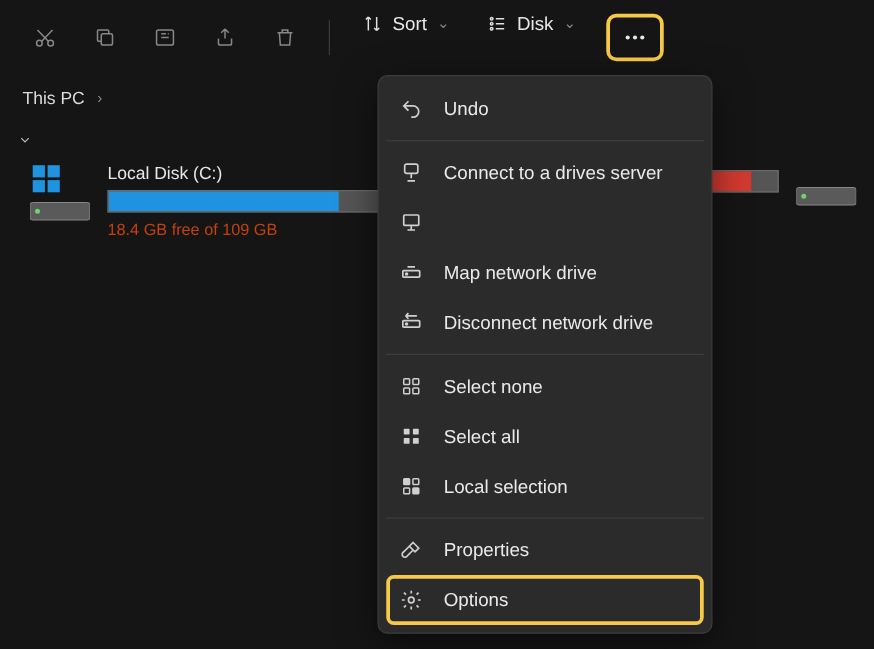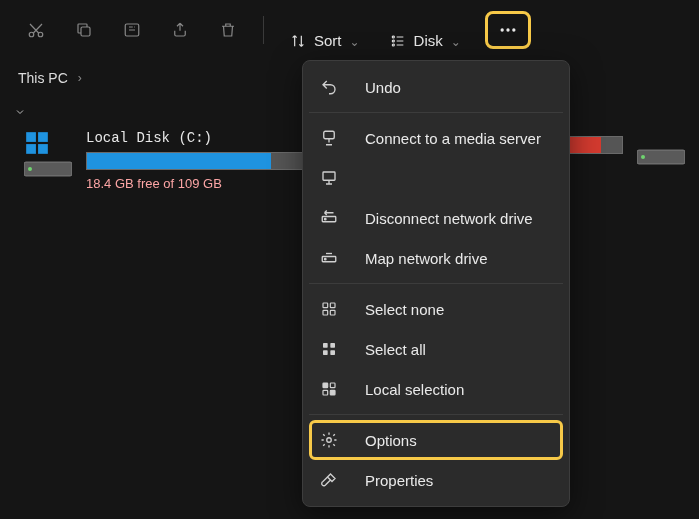--- a/index.html
+++ b/index.html
@@ -21,21 +21,21 @@
       height: 60px;
     }
     .tb-btn {
       width: 42px; height: 38px;
       display: flex; align-items: center; justify-content: center;
       border-radius: 4px;
       color: #888;
     }
     .tb-sep { width: 1px; height: 28px; background: #3a3a3a; margin: 0 8px; }
     .tb-text-btn {
-      display: flex; align-items: flex-end; gap: 8px;
+      display: flex; align-items: flex-start; gap: 8px;
       padding: 0 12px; height: 38px;
       color: #e8e8e8;
     }
     .highlight-box {
       border: 3px solid #f7c948;
       border-radius: 8px;
       padding: 2px 6px;
       display: flex; align-items: center; justify-content: center;
     }
     .highlight-more { width: 46px; height: 38px; margin-left: 6px; }
@@ -48,37 +48,37 @@
     }
     .chev { color: #888; font-size: 12px; }
 
     .content { padding: 10px 14px; }
     .section-header { display: flex; align-items: center; gap: 8px; color: #ccc; font-size: 14px; margin-bottom: 12px; }
 
     .drives { display: flex; gap: 60px; padding-left: 10px; }
     .drive { display: flex; gap: 14px; align-items: flex-start; width: 290px; }
     .drive-icon-stack { display: flex; flex-direction: column; gap: 4px; }
     .drive-body { flex: 1; }
-    .drive-name { color: #e8e8e8; font-size: 14px; margin-bottom: 6px; font-family: Liberation Mono, monospace; }
+    .drive-name { color: #e8e8e8; font-size: 14px; margin-bottom: 6px; }
     .drive-bar { height: 18px; background: #555; border: 1px solid #6a6a6a; position: relative; overflow: hidden; }
     .drive-fill { position: absolute; top: 0; left: 0; bottom: 0; }
-    .drive-free { font-size: 13px; color: #fca5a5; margin-top: 6px; }
+    .drive-free { font-size: 13px; color: #c2410c; margin-top: 6px; }
 
     .context-menu {
       position: absolute;
       top: 60px; left: 302px;
       width: 268px;
       background: #2b2b2b;
       border: 1px solid #3d3d3d;
       border-radius: 8px;
       padding: 6px;
       box-shadow: 0 8px 30px rgba(0,0,0,0.5);
     }
     .menu-item {
-      display: flex; align-items: center; gap: 26px;
+      display: flex; align-items: center; gap: 16px;
       padding: 10px 10px;
       border-radius: 4px;
       color: #eaeaea;
       font-size: 15px;
     }
     .menu-sep { height: 1px; background: #3c3c3c; margin: 5px 0; }
     .menu-highlight {
       border: 3px solid #f7c948;
       border-radius: 6px;
       padding: 7px 7px;
@@ -222,49 +222,49 @@
     <span>Undo</span>
   </div>
   <div class="menu-sep"></div>
   <div class="menu-item">
     <span class="mi-icon">
       <svg width="18" height="18" viewBox="0 0 24 24" fill="none" stroke="currentColor" stroke-width="1.8">
           <rect x="5" y="3" width="14" height="10" rx="2"></rect>
           <path d="M12 13v5M8 21h8"></path>
         </svg>
     </span>
-    <span>Connect to a media server</span>
+    <span>Connect to a drives server</span>
   </div>
   <div class="menu-item">
     <span class="mi-icon">
       <svg width="18" height="18" viewBox="0 0 24 24" fill="none" stroke="currentColor" stroke-width="1.8">
           <rect x="4" y="4" width="16" height="11" rx="1"></rect>
           <path d="M8 20h8M12 15v5"></path>
         </svg>
     </span>
+  </div>
+  <div class="menu-item">
+    <span class="mi-icon">
+      <svg width="18" height="18" viewBox="0 0 24 24" fill="none" stroke="currentColor" stroke-width="1.8">
+          <rect x="3" y="10" width="18" height="7" rx="1"></rect>
+          <circle cx="7" cy="13.5" r="1"></circle>
+          <path d="M8 6h8"></path>
+        </svg>
+    </span>
+    <span>Map network drive</span>
   </div>
   <div class="menu-item">
     <span class="mi-icon">
       <svg width="18" height="18" viewBox="0 0 24 24" fill="none" stroke="currentColor" stroke-width="1.8">
           <rect x="3" y="10" width="18" height="7" rx="1"></rect>
           <circle cx="7" cy="13.5" r="1"></circle>
           <path d="M6 5l12 0M6 5l3-3M6 5l3 3"></path>
         </svg>
     </span>
     <span>Disconnect network drive</span>
-  </div>
-  <div class="menu-item">
-    <span class="mi-icon">
-      <svg width="18" height="18" viewBox="0 0 24 24" fill="none" stroke="currentColor" stroke-width="1.8">
-          <rect x="3" y="10" width="18" height="7" rx="1"></rect>
-          <circle cx="7" cy="13.5" r="1"></circle>
-          <path d="M8 6h8"></path>
-        </svg>
-    </span>
-    <span>Map network drive</span>
   </div>
   <div class="menu-sep"></div>
   <div class="menu-item">
     <span class="mi-icon">
       <svg width="16" height="16" viewBox="0 0 24 24" fill="none" stroke="currentColor" stroke-width="1.8">
           <rect x="3" y="3" width="7" height="7" rx="1"></rect>
           <rect x="14" y="3" width="7" height="7" rx="1"></rect>
           <rect x="3" y="14" width="7" height="7" rx="1"></rect>
           <rect x="14" y="14" width="7" height="7" rx="1"></rect>
         </svg>
@@ -287,30 +287,30 @@
       <svg width="16" height="16" viewBox="0 0 24 24" stroke="currentColor" stroke-width="1.8" fill="none">
           <rect x="3" y="3" width="7" height="7" rx="1" fill="currentColor"></rect>
           <rect x="14" y="3" width="7" height="7" rx="1"></rect>
           <rect x="3" y="14" width="7" height="7" rx="1"></rect>
           <rect x="14" y="14" width="7" height="7" rx="1" fill="currentColor"></rect>
         </svg>
     </span>
     <span>Local selection</span>
   </div>
   <div class="menu-sep"></div>
+  <div class="menu-item">
+    <span class="mi-icon">
+      <svg width="18" height="18" viewBox="0 0 24 24" fill="none" stroke="currentColor" stroke-width="1.8">
+          <path d="M14 4l6 6-4 4-6-6zM10 8l-6 6a3 3 0 1 0 4 4l6-6"></path>
+        </svg>
+    </span>
+    <span>Properties</span>
+  </div>
   <div class="menu-item menu-highlight">
     <span class="mi-icon">
       <svg width="18" height="18" viewBox="0 0 24 24" fill="none" stroke="currentColor" stroke-width="1.8">
           <circle cx="12" cy="12" r="3"></circle>
           <path d="M12 2v3M12 19v3M4.2 4.2l2.1 2.1M17.7 17.7l2.1 2.1M2 12h3M19 12h3M4.2 19.8l2.1-2.1M17.7 6.3l2.1-2.1"></path>
         </svg>
     </span>
     <span>Options</span>
   </div>
-  <div class="menu-item">
-    <span class="mi-icon">
-      <svg width="18" height="18" viewBox="0 0 24 24" fill="none" stroke="currentColor" stroke-width="1.8">
-          <path d="M14 4l6 6-4 4-6-6zM10 8l-6 6a3 3 0 1 0 4 4l6-6"></path>
-        </svg>
-    </span>
-    <span>Properties</span>
-  </div>
 </div>
 
 </body></html>

